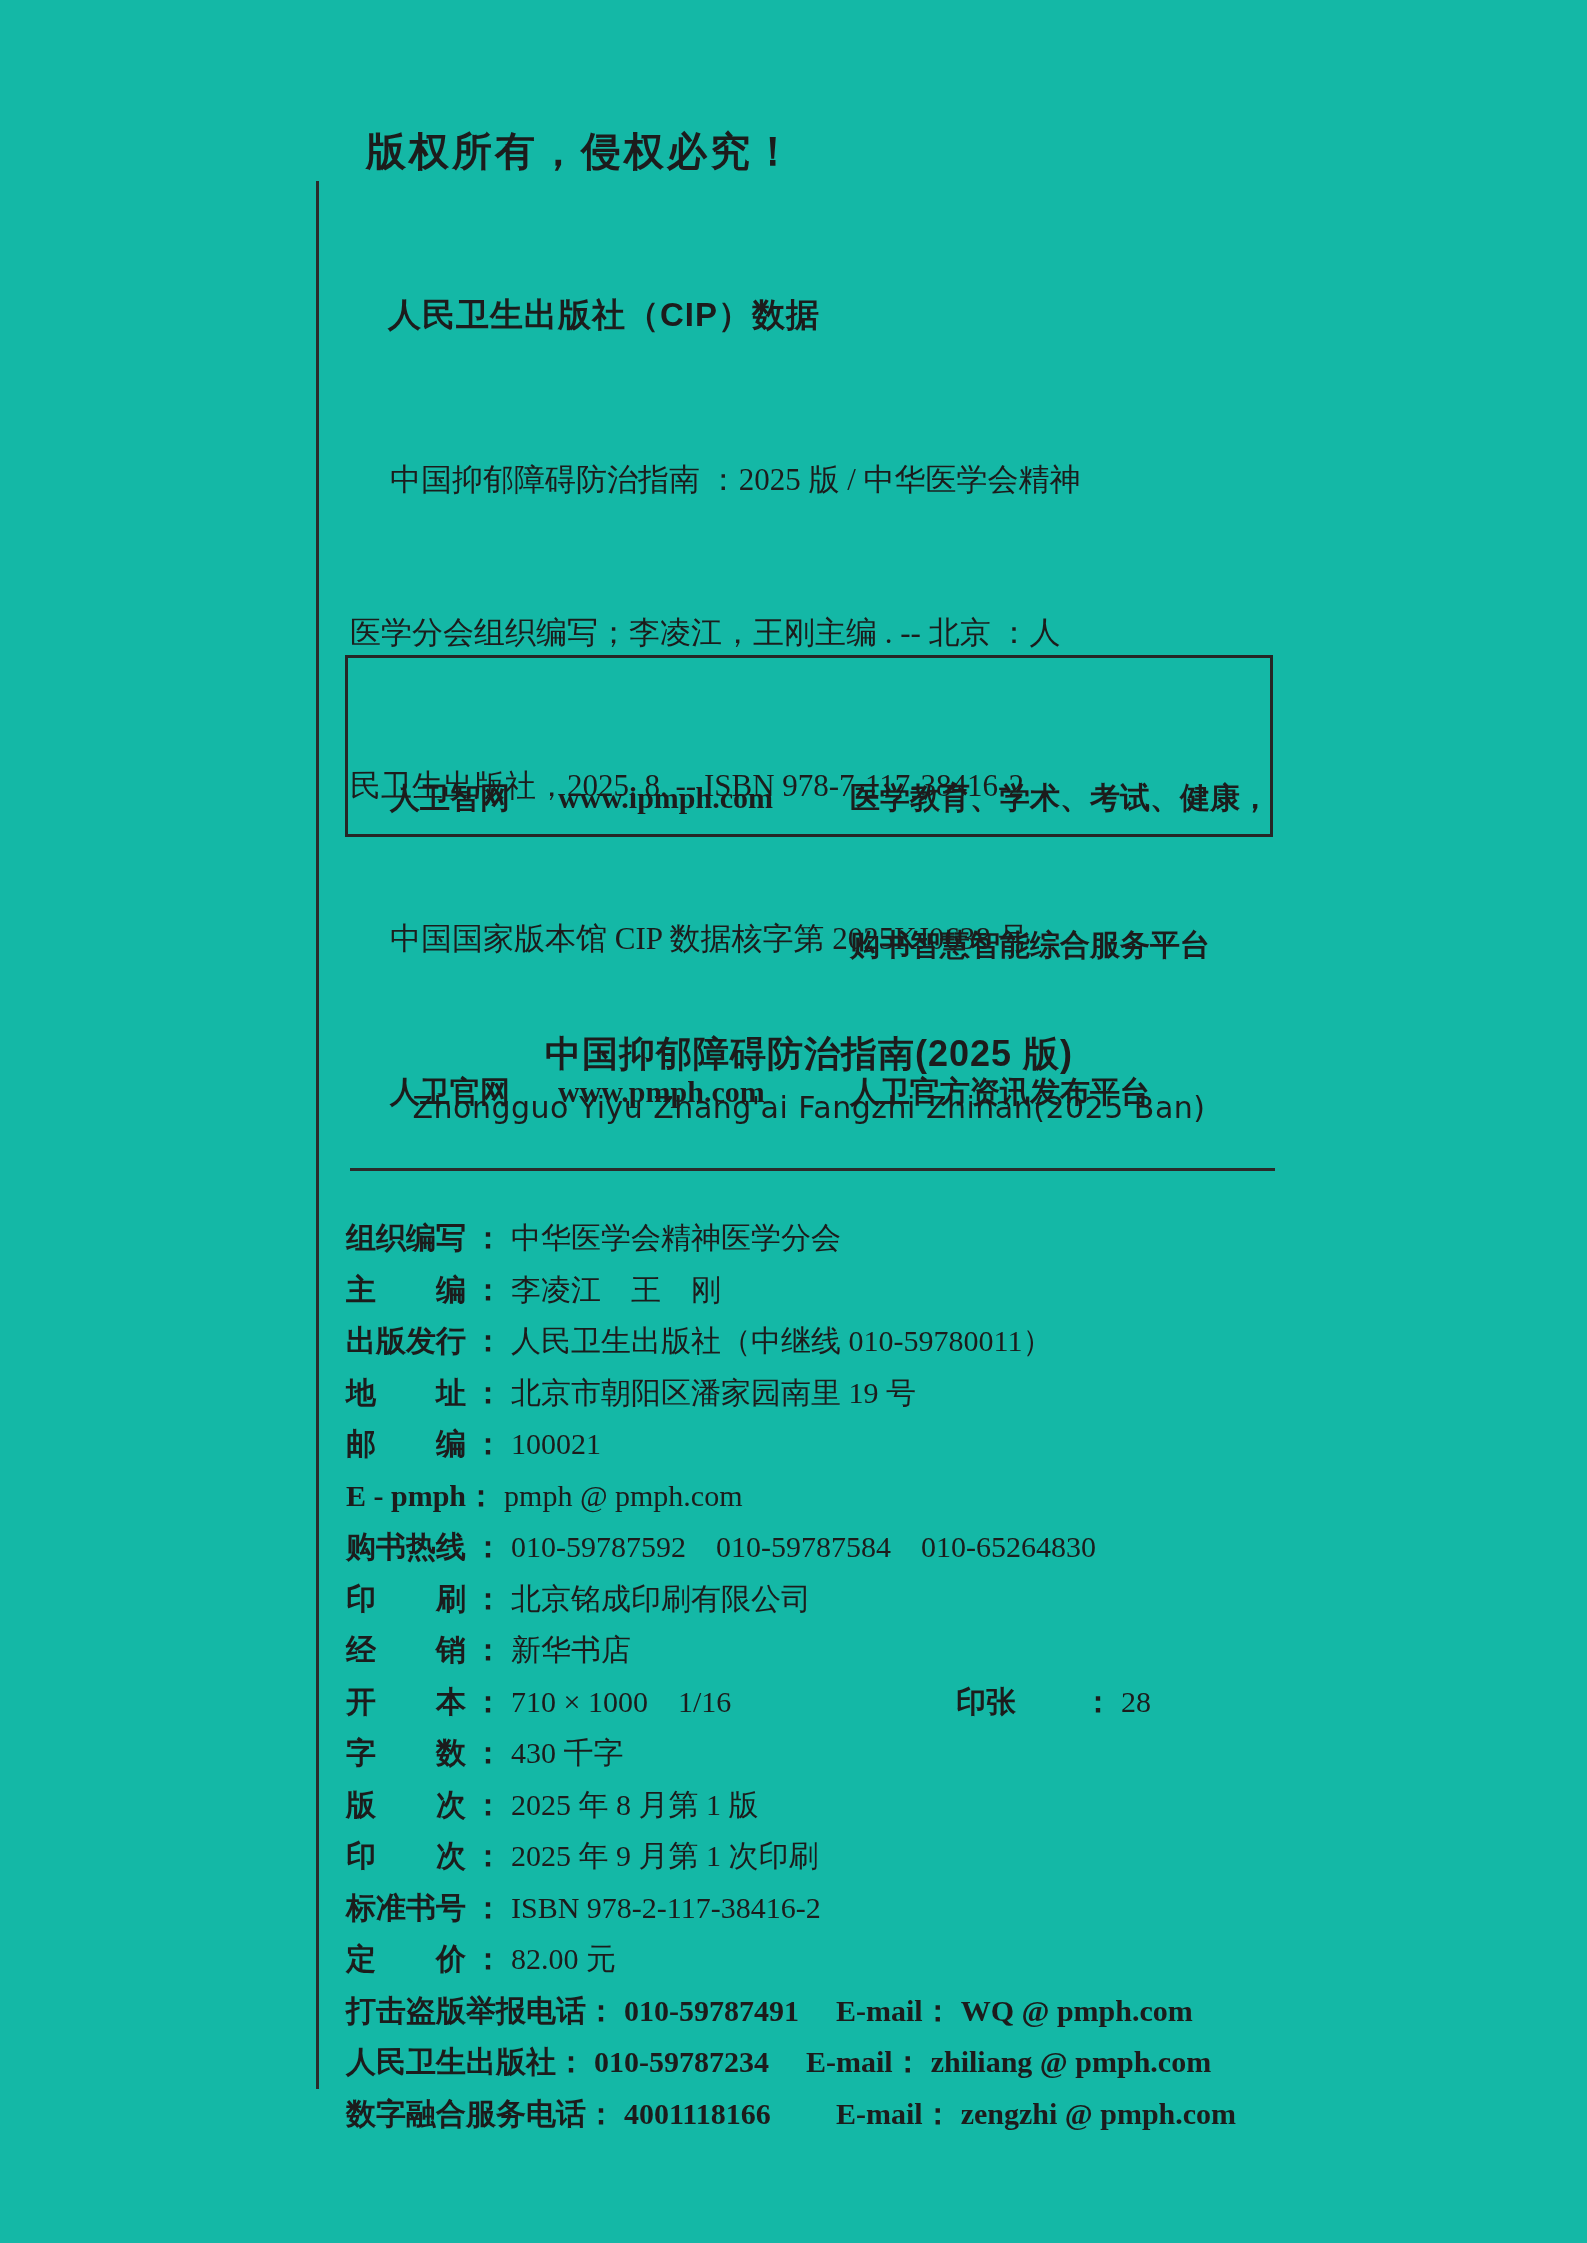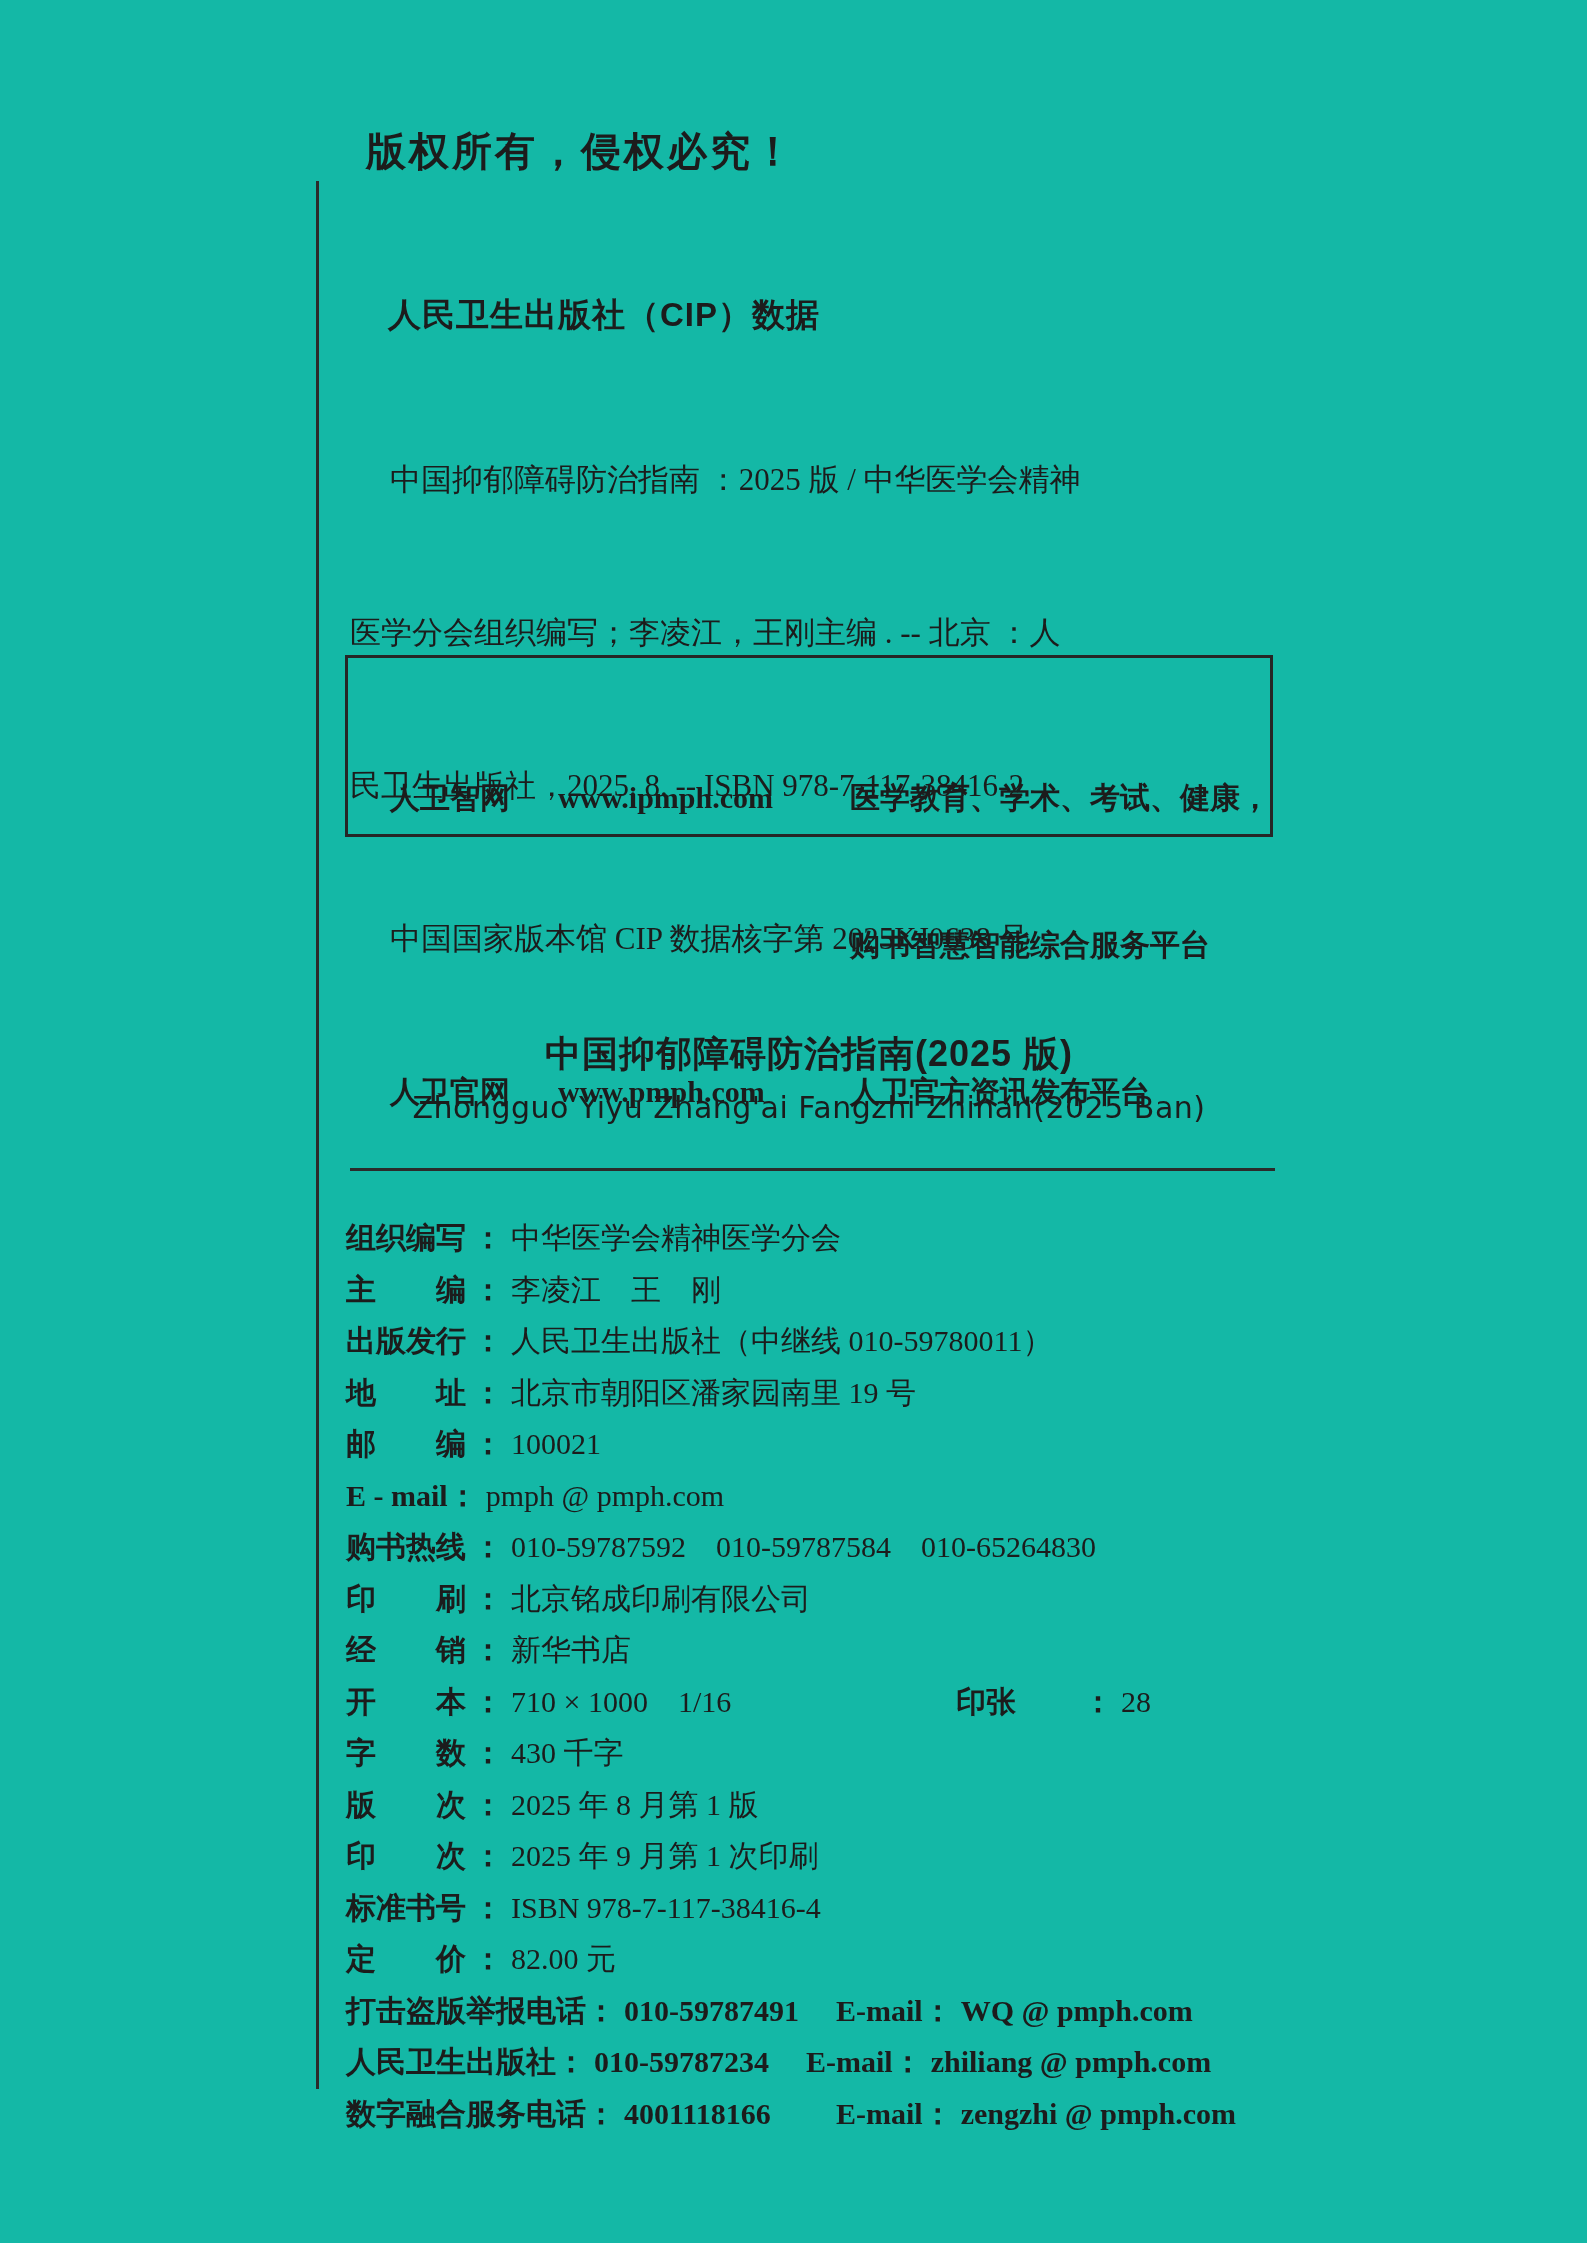--- a/index.html
+++ b/index.html
@@ -105,27 +105,27 @@
   <div class="book-pinyin">Zhongguo Yiyu Zhang'ai Fangzhi Zhinan(2025 Ban)</div>
 
   <div class="divider"></div>
 
   <div class="details">
       <div class="d-row"><span class="d-label">组织编写</span><span class="d-colon">：</span><span class="d-value">中华医学会精神医学分会</span></div>
       <div class="d-row"><span class="d-label">主　　编</span><span class="d-colon">：</span><span class="d-value">李凌江　王　刚</span></div>
       <div class="d-row"><span class="d-label">出版发行</span><span class="d-colon">：</span><span class="d-value">人民卫生出版社（中继线 010-59780011）</span></div>
       <div class="d-row"><span class="d-label">地　　址</span><span class="d-colon">：</span><span class="d-value">北京市朝阳区潘家园南里 19 号</span></div>
       <div class="d-row"><span class="d-label">邮　　编</span><span class="d-colon">：</span><span class="d-value">100021</span></div>
-      <div class="d-row wide"><span class="d-label latin">E - mail</span><span class="d-colon">：</span><span class="d-value">pmph @ pmph.com</span></div>
+      <div class="d-row wide"><span class="d-label latin">E - pmph</span><span class="d-colon">：</span><span class="d-value">pmph @ pmph.com</span></div>
       <div class="d-row"><span class="d-label">购书热线</span><span class="d-colon">：</span><span class="d-value">010-59787592　010-59787584　010-65264830</span></div>
       <div class="d-row"><span class="d-label">印　　刷</span><span class="d-colon">：</span><span class="d-value">北京铭成印刷有限公司</span></div>
       <div class="d-row"><span class="d-label">经　　销</span><span class="d-colon">：</span><span class="d-value">新华书店</span></div>
       <div class="d-row pair2"><span class="d-label">开　　本</span><span class="d-colon">：</span><span class="d-value v1">710 × 1000　1/16</span><span class="d-label">印张</span><span class="d-colon">：</span><span class="d-value">28</span></div>
       <div class="d-row"><span class="d-label">字　　数</span><span class="d-colon">：</span><span class="d-value">430 千字</span></div>
       <div class="d-row"><span class="d-label">版　　次</span><span class="d-colon">：</span><span class="d-value">2025 年 8 月第 1 版</span></div>
       <div class="d-row"><span class="d-label">印　　次</span><span class="d-colon">：</span><span class="d-value">2025 年 9 月第 1 次印刷</span></div>
-      <div class="d-row"><span class="d-label">标准书号</span><span class="d-colon">：</span><span class="d-value">ISBN 978-7-117-38416-4</span></div>
+      <div class="d-row"><span class="d-label">标准书号</span><span class="d-colon">：</span><span class="d-value">ISBN 978-2-117-38416-2</span></div>
       <div class="d-row"><span class="d-label">定　　价</span><span class="d-colon">：</span><span class="d-value">82.00 元</span></div>
       <div class="d-row pair2 wide bold"><span class="d-label">打击盗版举报电话</span><span class="d-colon">：</span><span class="d-value v1">010-59787491</span><span class="d-label latin">E-mail</span><span class="d-colon">：</span><span class="d-value">WQ @ pmph.com</span></div>
       <div class="d-row pair2 wide bold"><span class="d-label">人民卫生出版社</span><span class="d-colon">：</span><span class="d-value v1">010-59787234</span><span class="d-label latin">E-mail</span><span class="d-colon">：</span><span class="d-value">zhiliang @ pmph.com</span></div>
       <div class="d-row pair2 wide bold"><span class="d-label">数字融合服务电话</span><span class="d-colon">：</span><span class="d-value v1">4001118166</span><span class="d-label latin">E-mail</span><span class="d-colon">：</span><span class="d-value">zengzhi @ pmph.com</span></div>
     </div>
 </div>
 
 </body></html>

